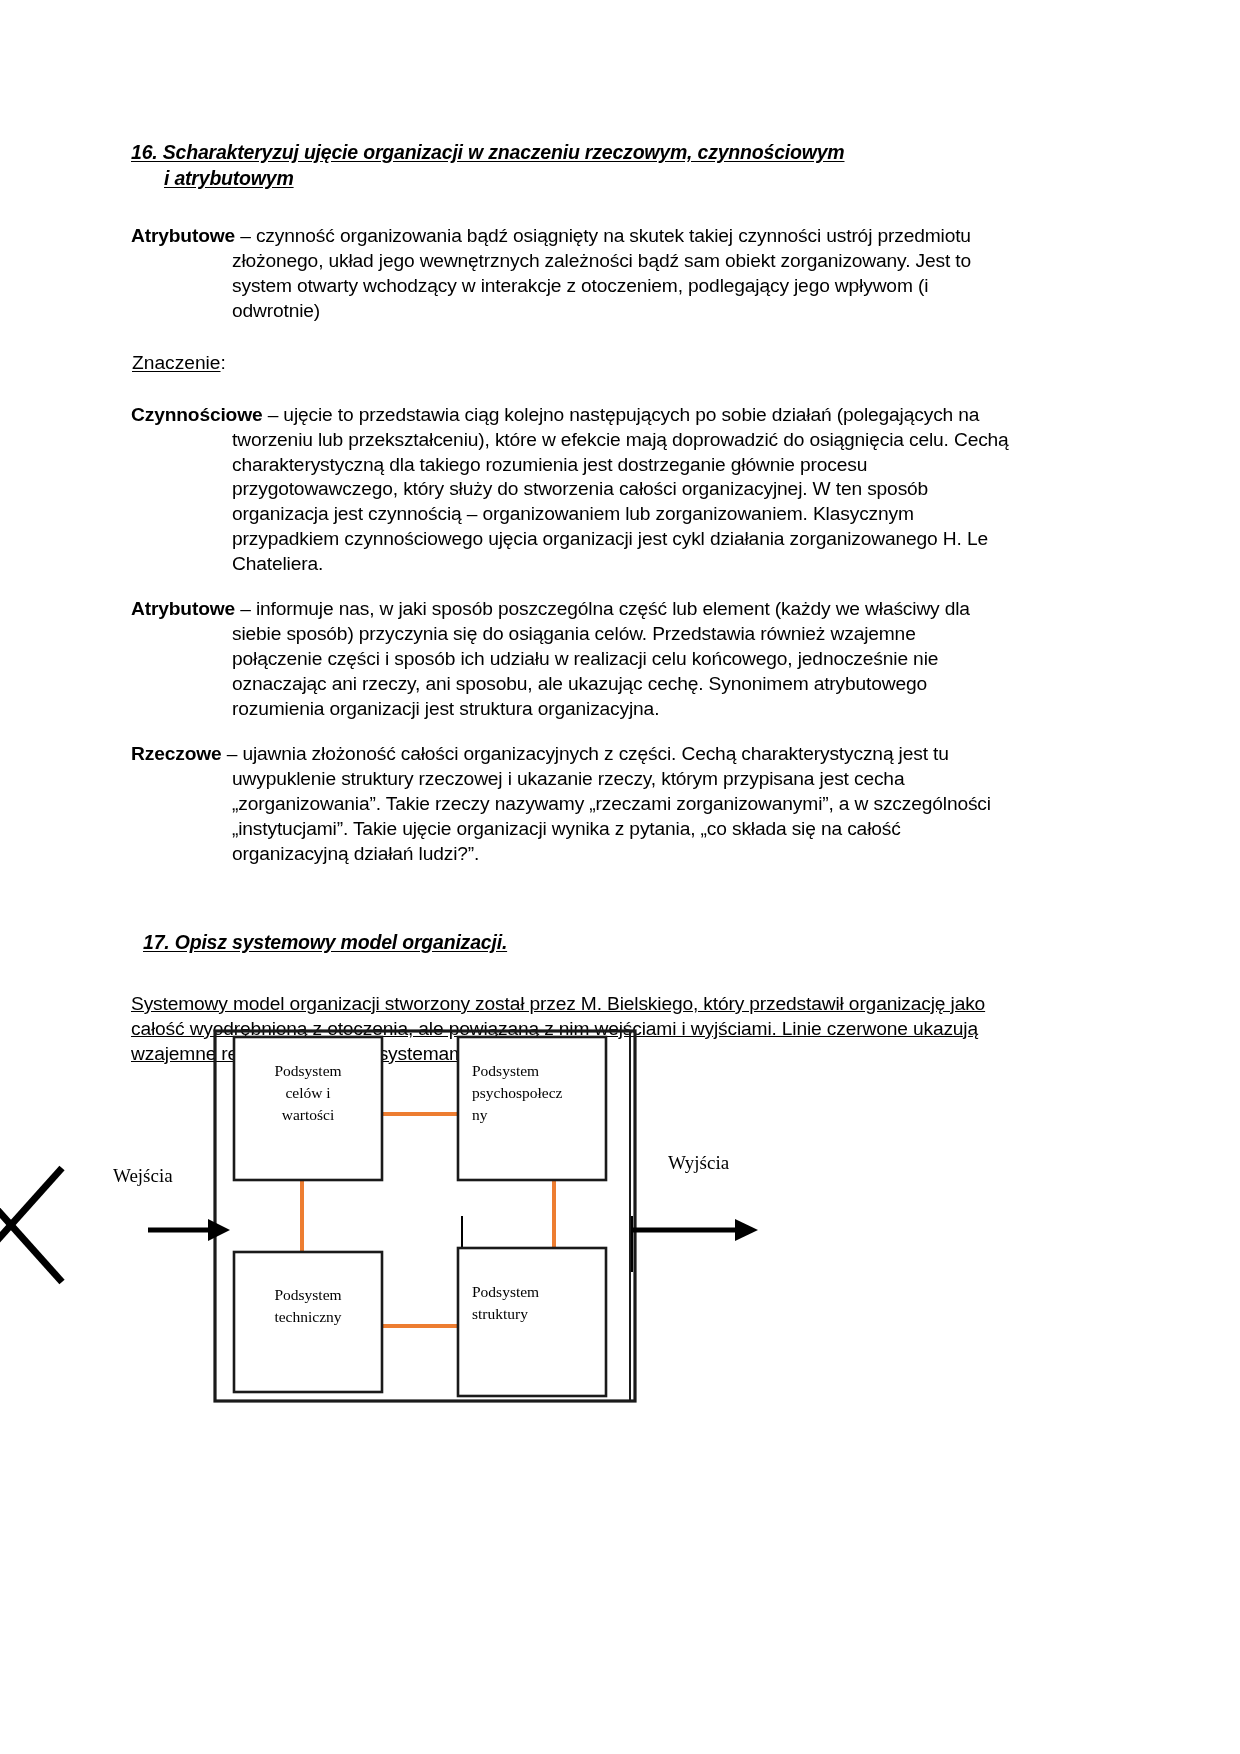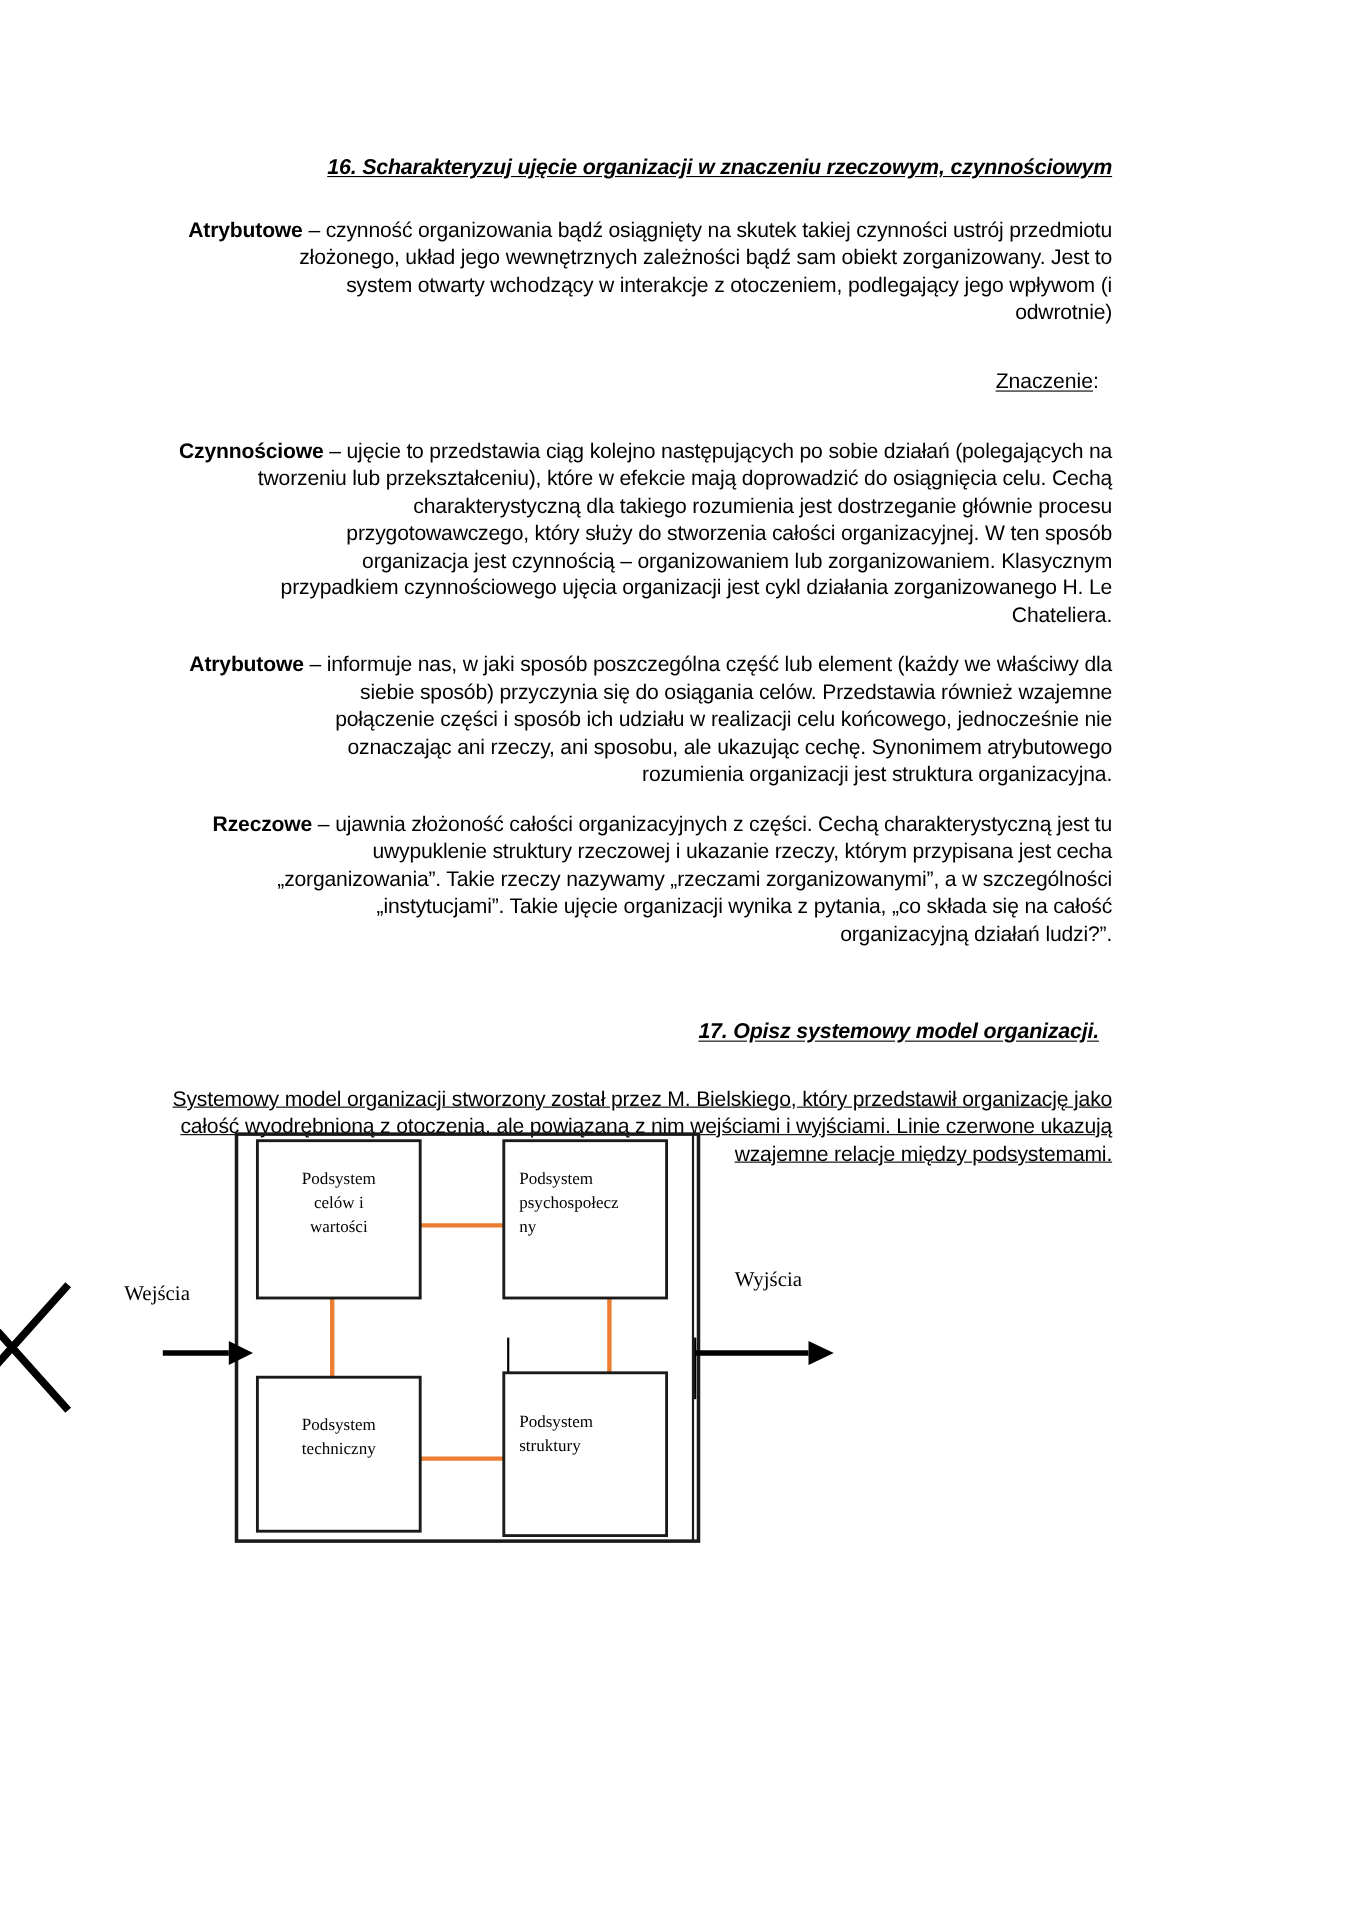--- a/index.html
+++ b/index.html
@@ -4,21 +4,21 @@
 <style>
   html, body { margin:0; padding:0; }
   body {
     width:1240px; height:1754px;
     background:#ffffff;
     font-family:"Liberation Sans", sans-serif;
     color:#000000;
     position:relative;
     overflow:hidden;
   }
-  .page { position:relative; width:1240px; height:1754px;text-align:right; }
+  .page { position:relative; width:1240px; height:1754px; }
 
   
   .col {
     position:absolute;
     left:131px; top:140px; width:880px;
   }
 
   h1.sec-head {
     font-size:19.5px;
     font-weight:bold;
@@ -34,21 +34,21 @@
   p.body {
     font-size:19.2px;
     line-height:1.30;
     margin:0;
     padding:0;
     padding-left:101px;
     text-indent:-101px;
     letter-spacing:-0.15px;
   }
   p.body b { font-weight:bold; }
-  p.under-word { font-size:19.2px; line-height:1.30; margin:12px; }
+  p.under-word { font-size:19.2px; line-height:1.30; margin:1px; }
   p.under-word span.u { text-decoration:underline; text-underline-offset:2px; }
 
   .gap-xl { height:32px; }
   .gap-lg { height:26px; }
   .gap-md { height:20px; }
 
   h2.sec-head2 {
     font-size:19.5px;
     font-weight:bold;
     font-style:italic;
@@ -86,20 +86,21 @@
 </style>
 </head>
 <body>
 
 <div class="page">
 
   <div class="col">
 
     <h1 class="sec-head">
       <span class="u">16. Scharakteryzuj ujęcie organizacji w znaczeniu rzeczowym, czynnościowym</span>
+      <span class="l2 u">i atrybutowym</span>
     </h1>
 
     <div class="gap-xl"></div>
 
     <p class="body"><b>Atrybutowe</b><span> – czynność organizowania bądź osiągnięty na skutek takiej czynności ustrój przedmiotu złożonego, układ jego wewnętrznych zależności bądź sam obiekt zorganizowany. Jest to system otwarty wchodzący w interakcje z otoczeniem, podlegający jego wpływom (i odwrotnie)</span></p>
 
     <div class="gap-lg"></div>
 
     <p class="under-word"><span class="u">Znaczenie</span><span>:</span></p>
 

